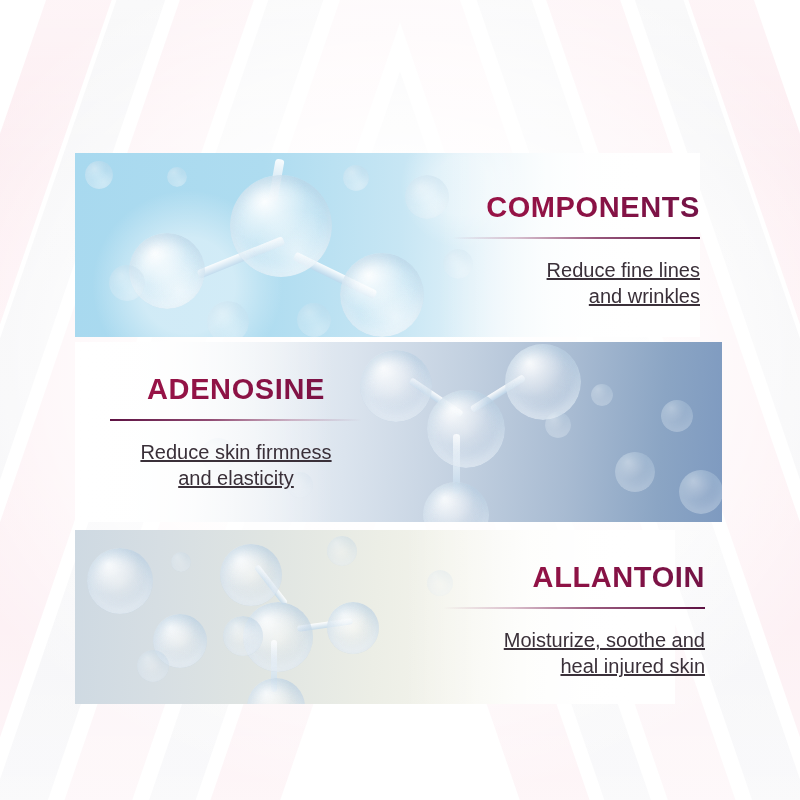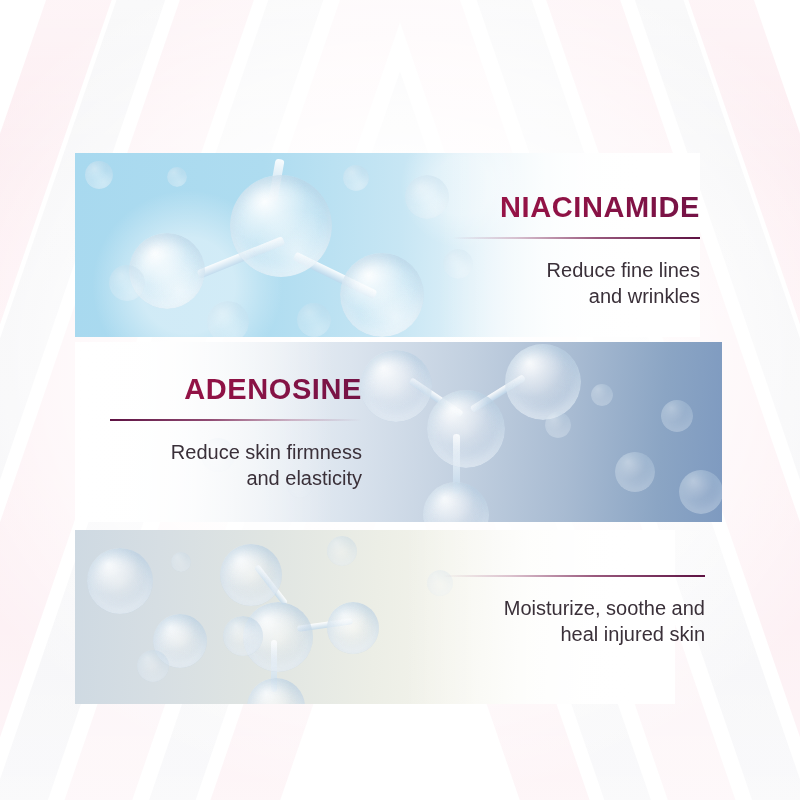--- a/index.html
+++ b/index.html
@@ -115,24 +115,24 @@
   .txt { position:absolute; }
   .ing-name {
     font-size:29px; font-weight:bold; letter-spacing:.6px; line-height:1.1;
     background:linear-gradient(90deg,#9c1347 0%,#8d1245 50%,#741346 100%);
     -webkit-background-clip:text; background-clip:text;
     color:transparent; -webkit-text-fill-color:transparent;
   }
   .rule { height:2px; margin:13px 0 18px; }
   .rule.to-right { background:linear-gradient(90deg, rgba(122,18,72,0) 0%, rgba(122,18,72,.25) 26%, rgba(110,18,70,.70) 58%, #5d1142 100%); }
   .rule.to-left  { background:linear-gradient(90deg, #5d1142 0%, rgba(110,18,70,.75) 40%, rgba(122,18,72,.28) 72%, rgba(122,18,72,0) 100%); }
-  .ing-desc { font-size:20px; line-height:1.32; color:#3a3039; }
+  .ing-desc { font-size:20px; line-height:1.32; color:#3a3039;text-decoration:underline; }
 
   .align-right { text-align:right; }
-  .align-left  { text-align:right; }
+  .align-left  { text-align:center; }
 
   #txt1 { right:100px; top:192px; width:248px; }
   #txt2 { left:110px; top:374px; width:252px; }
   #txt3 { right:95px;  top:562px; width:262px; }
 </style>
 </head>
 <body>
 
 <div class="bg-stripes">
   <div class="stripe-half left">
@@ -174,21 +174,21 @@
       <div class="sph" style="left:330px; top:22px;  width:44px; height:44px; opacity:.5;"></div>
       <div class="sph" style="left:34px;  top:112px; width:36px; height:36px; opacity:.45;"></div>
       <div class="sph" style="left:132px; top:148px; width:42px; height:42px; opacity:.4;"></div>
       <div class="sph" style="left:222px; top:150px; width:34px; height:34px; opacity:.4;"></div>
       <div class="sph" style="left:368px; top:96px;  width:30px; height:30px; opacity:.4;"></div>
     </div>
     <div class="fade-r"></div>
   </div>
 
   <div class="txt align-right" id="txt1">
-    <div class="ing-name">NIACINAMIDE</div>
+    <div class="ing-name">COMPONENTS</div>
     <div class="rule to-right"></div>
     <div class="ing-desc" style="white-space:pre-line;">Reduce fine lines
 and wrinkles</div>
   </div>
 
   <div class="band" id="band2">
     <div class="photo"></div>
     <div class="molecules">
       <div class="bond" style="left:330px; top:52px;  width:62px; height:7px; transform:rotate(34deg);"></div>
       <div class="bond" style="left:392px; top:48px;  width:62px; height:7px; transform:rotate(-32deg);"></div>
@@ -230,18 +230,19 @@
       <div class="sph cool" style="left:148px; top:86px;  width:40px; height:40px; opacity:.8;"></div>
       <div class="sph cool" style="left:62px;  top:120px; width:32px; height:32px; opacity:.6;"></div>
       <div class="sph cool" style="left:252px; top:6px;   width:30px; height:30px; opacity:.55;"></div>
       <div class="sph cool" style="left:96px;  top:22px;  width:20px; height:20px; opacity:.5;"></div>
       <div class="sph cool" style="left:352px; top:40px;  width:26px; height:26px; opacity:.4;"></div>
     </div>
     <div class="fade-r"></div>
   </div>
 
   <div class="txt align-right" id="txt3">
+    <div class="ing-name">ALLANTOIN</div>
     <div class="rule to-right"></div>
     <div class="ing-desc" style="white-space:pre-line;">Moisturize, soothe and
 heal injured skin</div>
   </div>
 
 </div>
 
 </body></html>

